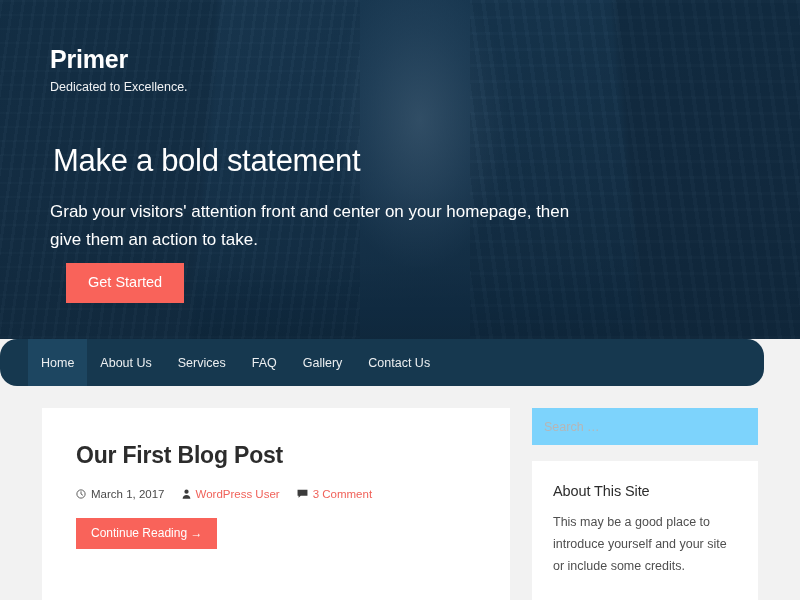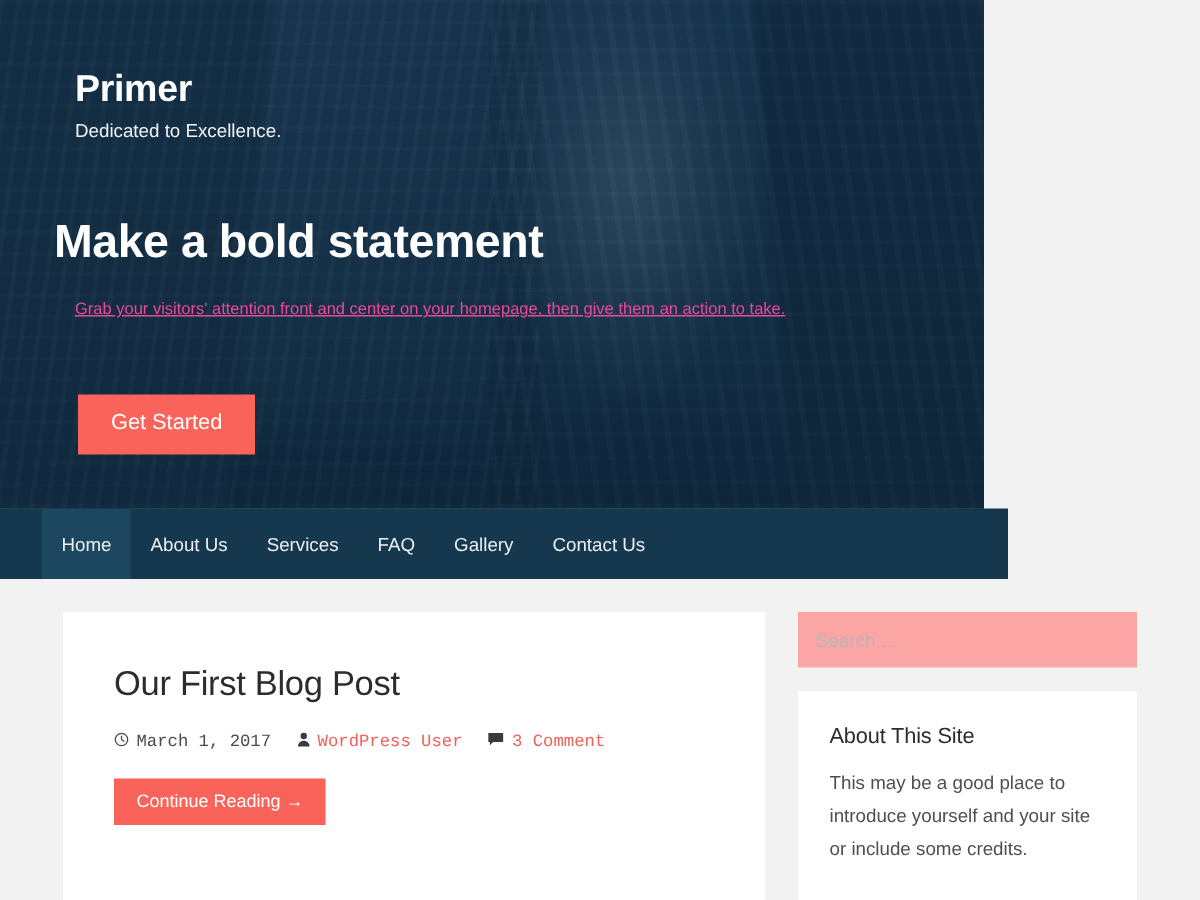--- a/index.html
+++ b/index.html
@@ -13,21 +13,21 @@
   body {
     font-family: "Liberation Sans", sans-serif;
     background: #f2f2f2;
     color: #3b3b3b;
     -webkit-font-smoothing: antialiased;
   }
 
   
   .hero {
     position: relative;
-    width: 656px;
+    width: 800px;
     height: 339px;
     overflow: hidden;
     background: #13324a;
   }
 
   
   .hero-photo {
     position: absolute;
     inset: 0;
     background:
@@ -105,65 +105,65 @@
     position: absolute;
     left: 50px;
     top: 81px;
     font-size: 12.5px;
     color: #f0f2f4;
     line-height: 1;
   }
 
   .hero-heading {
     position: absolute;
-    left: 36px;
+    left: 53px;
     top: 142px;
     font-size: 31px;
-    font-weight: bold;
+    font-weight: normal;
     color: #ffffff;
     letter-spacing: -0.3px;
     line-height: 1.2;
   }
   .hero-text {
     position: absolute;
     left: 50px;
     top: 198px;
     width: 530px;
-    font-size: 11px;
-    color: #ec4899;
+    font-size: 17px;
+    color: #ffffff;
     line-height: 1.62;
-    text-decoration: underline;
   }
 
   .btn {
     display: inline-block;
     border: none;
     cursor: pointer;
     font-family: inherit;
     color: #ffffff;
     background: #f9635a;
     text-decoration: none;
   }
   .hero-cta {
     position: absolute;
-    left: 52px;
+    left: 66px;
     top: 263px;
     padding: 12px 22px 13px 22px;
     font-size: 14.5px;
     line-height: 1;
   }
 
   
   .navbar {
-    width: 672px;
+    width: 764px;
     height: 47px;
     background: #16384f;
     display: flex;
     align-items: stretch;
     padding-left: 28px;
+    border-radius: 17px;
   }
   .nav-item {
     display: flex;
     align-items: center;
     padding: 0 13px;
     color: #eceff1;
     font-size: 12.5px;
     text-decoration: none;
     white-space: nowrap;
   }
@@ -182,40 +182,39 @@
 
   .content-card {
     width: 468px;
     background: #ffffff;
     padding: 34px 34px 30px 34px;
     min-height: 200px;
   }
 
   .post-title {
     font-size: 23px;
-    font-weight: normal;
+    font-weight: bold;
     color: #2c2c2c;
     letter-spacing: -0.2px;
     line-height: 1.2;
     margin-bottom: 18px;
   }
 
   .post-meta {
     display: flex;
     align-items: center;
     gap: 17px;
     font-size: 11.5px;
     margin-bottom: 18px;
   }
   .meta-item {
     display: flex;
-    align-items: flex-start;
+    align-items: center;
     gap: 5px;
     white-space: nowrap;
-    font-family: Liberation Mono, monospace;
   }
   .meta-date { color: #4a4a4a; }
   .meta-link { color: #f0625a; text-decoration: none; }
   .meta-icon { display: inline-flex; align-items: center; }
   .meta-icon svg { display: block; }
 
   .post-excerpt {
     font-size: 12.8px;
     color: #4f4f4f;
     line-height: 1.78;
@@ -230,21 +229,21 @@
   }
 
   
   .sidebar {
     width: 226px;
     display: flex;
     flex-direction: column;
     gap: 16px;
   }
   .search-wrap {
-    background: #fca5a5;
+    background: #7dd3fc;
     padding: 0;
   }
   .search-input {
     width: 100%;
     height: 37px;
     border: none;
     outline: none;
     background: transparent;
     padding: 0 12px;
     font-family: inherit;

